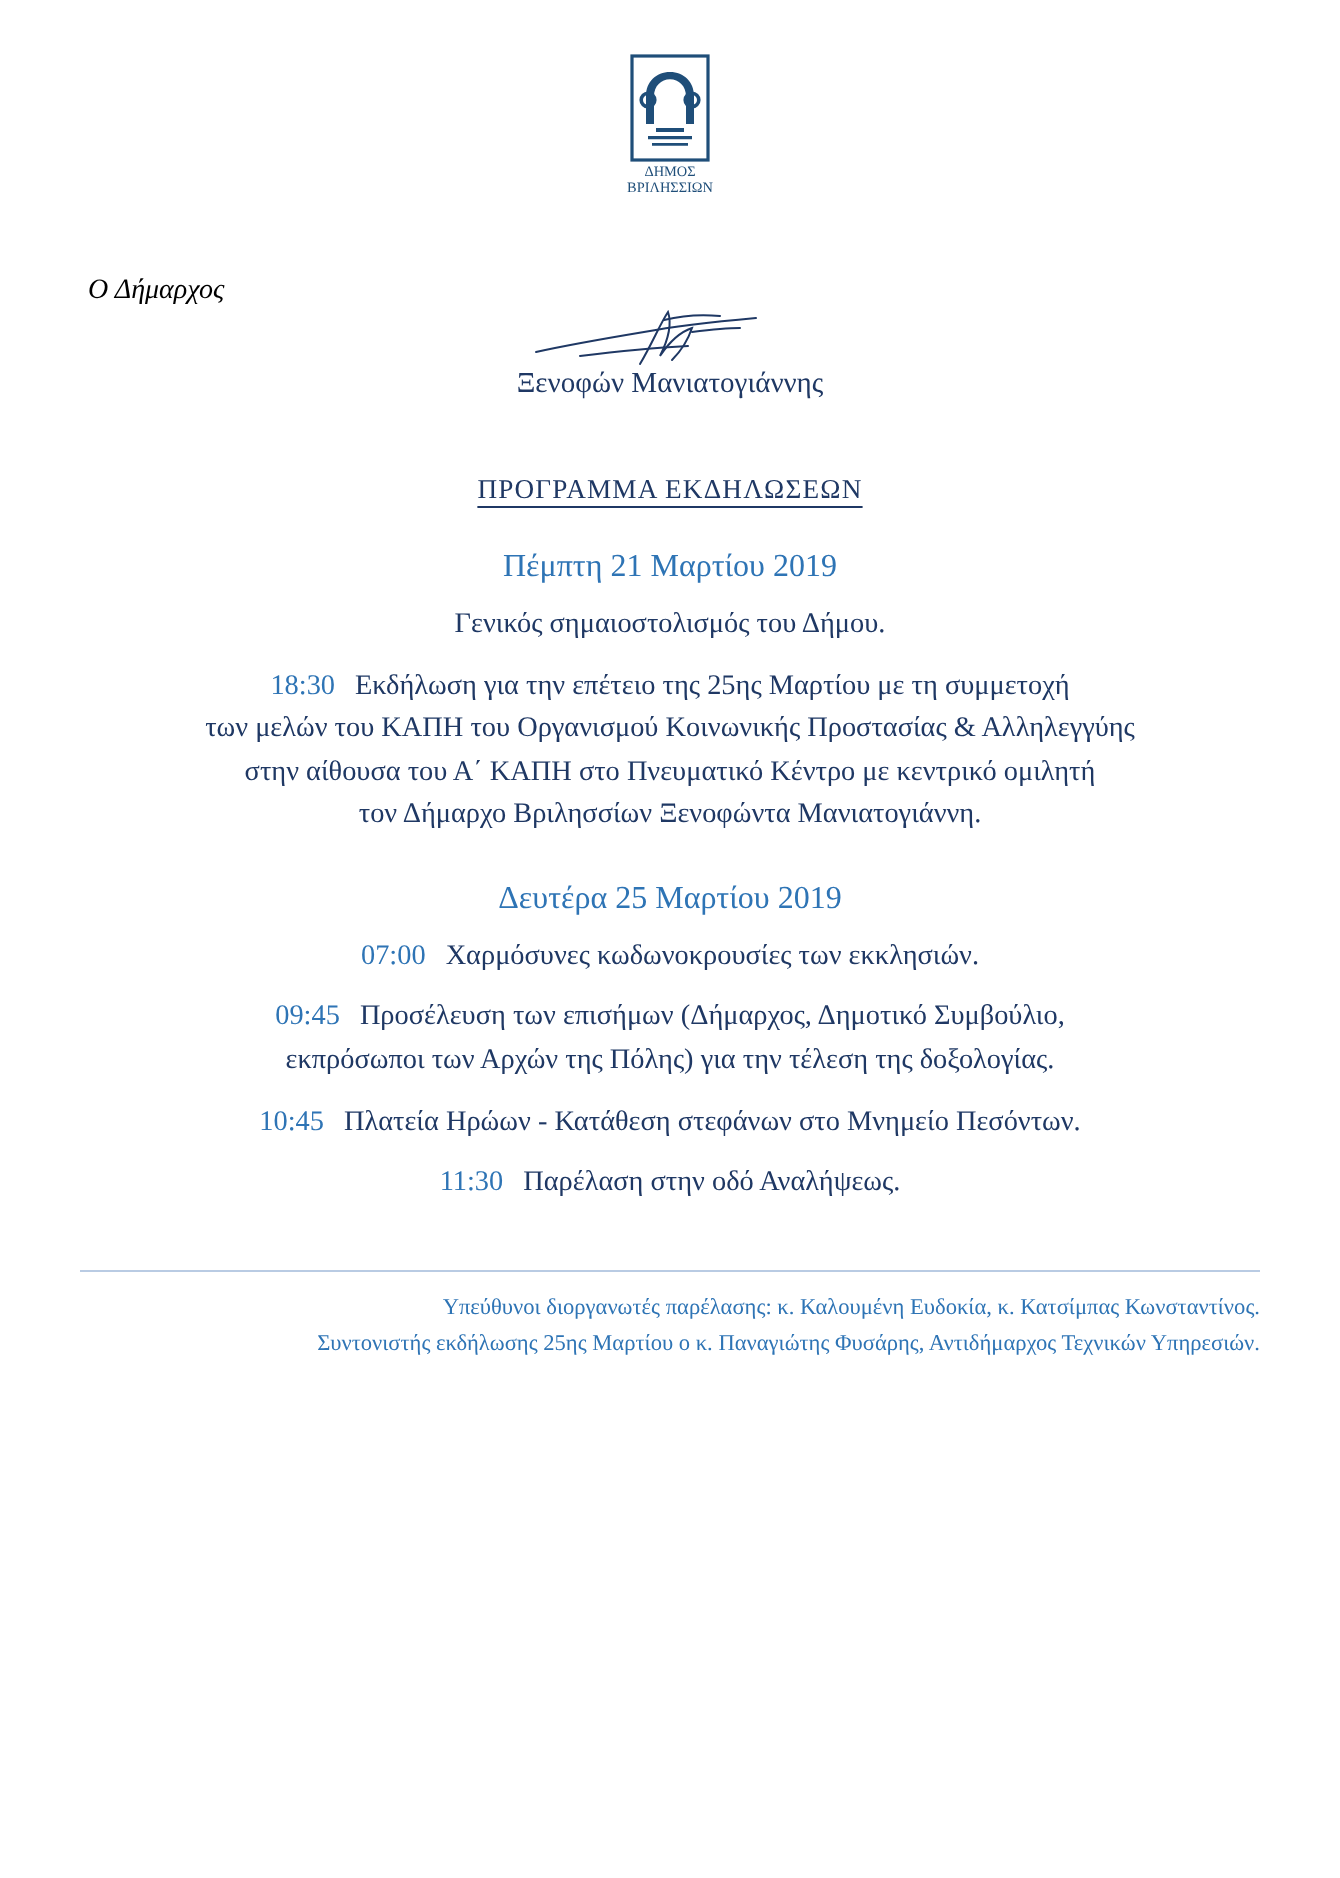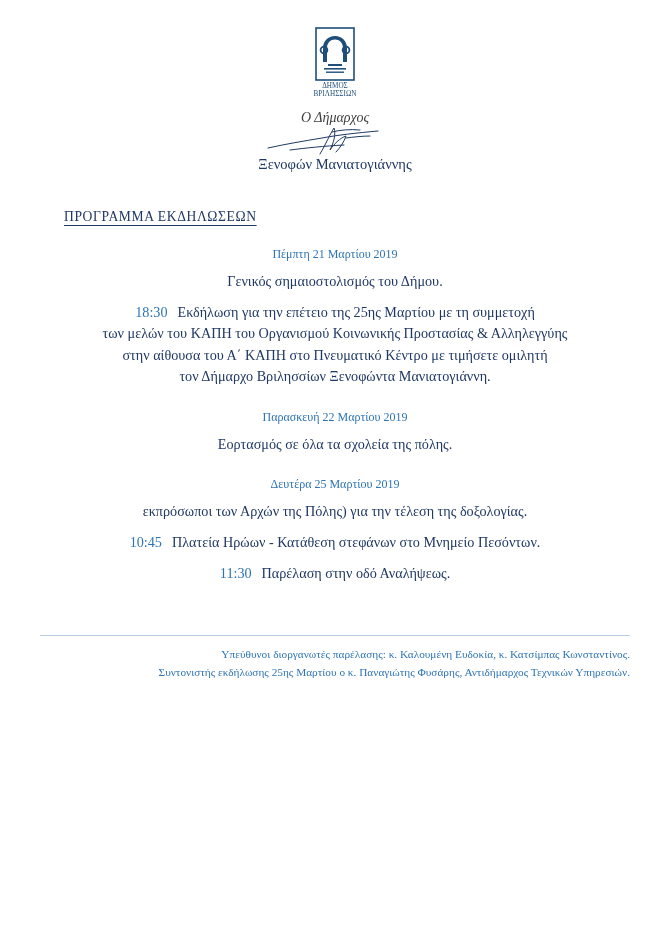--- a/index.html
+++ b/index.html
@@ -12,21 +12,21 @@
     background: #ffffff;
     font-family: "Liberation Serif", "DejaVu Serif", serif;
     color: #1f3864;
     overflow: hidden;
   }
   .page {
     position: relative;
     width: 670px;
     height: 697px;
     box-sizing: border-box;
-    padding: 0 64px;
+    padding: 0 44px;
   }
 
   
   .logo-wrap {
     padding-top: 26px;
     display: flex;
     justify-content: center;
   }
   .logo {
     width: 74px;
@@ -43,61 +43,60 @@
     margin-top: 30px;
     text-align: center;
     font-size: 14.6px;
     line-height: 1.62;
     color: #1f3864;
   }
   .intro div { white-space: nowrap; }
 
   
   .mayor-title {
-    margin-top: 12px;
-    text-align: center;
+    margin-top: 40px;
     font-size: 14px;
     font-style: italic;
-    color: #404040;
+    color: #000000;
   }
   .signature {
     height: 36px;
     display: flex;
     justify-content: center;
     align-items: center;
     margin-top: -2px;
   }
   .mayor-name {
     text-align: center;
     font-size: 14.5px;
     color: #1f3864;
     text-underline-offset: 3px;
     margin-top: -4px;
   }
 
   
   .program-heading {
     margin-top: 36px;
-    text-align: left;
+    text-align: center;
     font-size: 13.6px;
     letter-spacing: 0.6px;
     color: #1f3864;
   }
   .program-heading span {
     text-decoration: underline;
     text-underline-offset: 4px;
   }
 
   
   .day {
     margin-top: 22px;
   }
   .day-title {
     text-align: center;
-    font-size: 12px;
+    font-size: 16px;
     color: #2e74b5;
     margin-bottom: 7px;
   }
   .entry {
     margin-top: 9px;
     text-align: center;
     font-size: 14.2px;
     line-height: 1.52;
     color: #1f3864;
   }
@@ -169,33 +168,31 @@
 
   <div id="days">
       <div class="day">
         <div class="day-title">Πέμπτη 21 Μαρτίου 2019</div>
         <div class="entry">
           <div class="line"><span>Γενικός σημαιοστολισμός του Δήμου.</span></div>
         </div>
         <div class="entry">
           <div class="line"><span class="time">18:30</span><span>Εκδήλωση για την επέτειο της 25ης Μαρτίου με τη συμμετοχή</span></div>
           <div class="line"><span>των μελών του ΚΑΠΗ του Οργανισμού Κοινωνικής Προστασίας &amp; Αλληλεγγύης</span></div>
-          <div class="line"><span>στην αίθουσα του Α΄ ΚΑΠΗ στο Πνευματικό Κέντρο με τιμήσετε ομιλητή</span></div>
+          <div class="line"><span>στην αίθουσα του Α΄ ΚΑΠΗ στο Πνευματικό Κέντρο με κεντρικό ομιλητή</span></div>
           <div class="line"><span>τον Δήμαρχο Βριλησσίων Ξενοφώντα Μανιατογιάννη.</span></div>
-        </div>
-      </div>
-      <div class="day">
-        <div class="day-title">Παρασκευή 22 Μαρτίου 2019</div>
-        <div class="entry">
-          <div class="line"><span>Εορτασμός σε όλα τα σχολεία της πόλης.</span></div>
         </div>
       </div>
       <div class="day">
         <div class="day-title">Δευτέρα 25 Μαρτίου 2019</div>
         <div class="entry">
+          <div class="line"><span class="time">07:00</span><span>Χαρμόσυνες κωδωνοκρουσίες των εκκλησιών.</span></div>
+        </div>
+        <div class="entry">
+          <div class="line"><span class="time">09:45</span><span>Προσέλευση των επισήμων (Δήμαρχος, Δημοτικό Συμβούλιο,</span></div>
           <div class="line"><span>εκπρόσωποι των Αρχών της Πόλης) για την τέλεση της δοξολογίας.</span></div>
         </div>
         <div class="entry">
           <div class="line"><span class="time">10:45</span><span>Πλατεία Ηρώων - Κατάθεση στεφάνων στο Μνημείο Πεσόντων.</span></div>
         </div>
         <div class="entry">
           <div class="line"><span class="time">11:30</span><span>Παρέλαση στην οδό Αναλήψεως.</span></div>
         </div>
       </div>
     </div>

